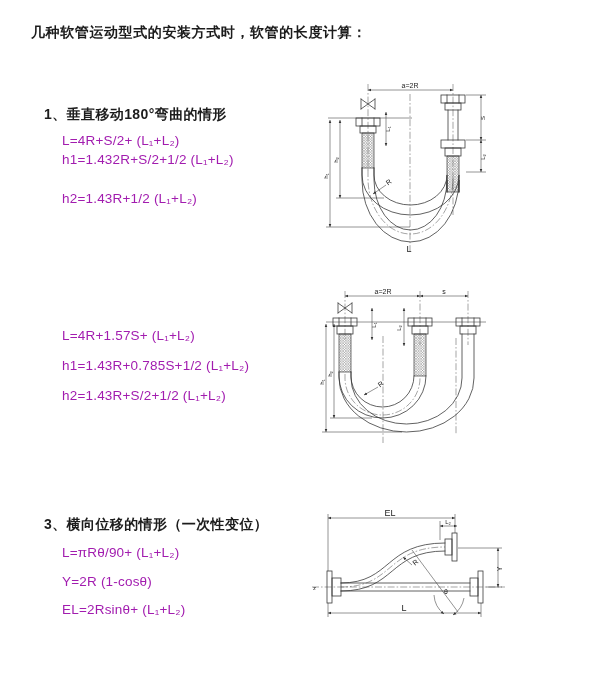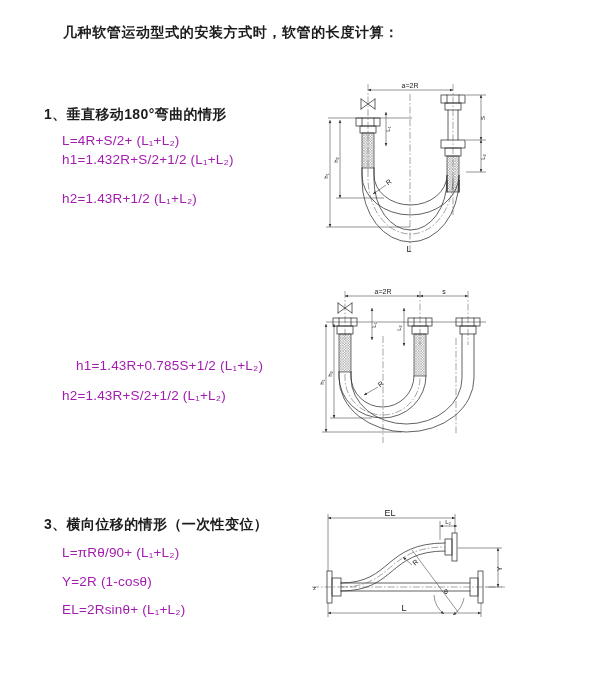--- a/index.html
+++ b/index.html
@@ -1,23 +1,23 @@
 <!DOCTYPE html>
 <html><head>
 <meta charset="utf-8">
 <style>
   html,body{margin:0;padding:0;}
   body{width:600px;height:675px;background:#ffffff;position:relative;overflow:hidden;
        font-family:"Liberation Sans","DejaVu Sans",sans-serif;color:#1c1c1c;}
   .page{position:absolute;inset:0;background:#fff;}
-  .title{position:absolute;left:31px;top:24px;font-size:14px;font-weight:700;letter-spacing:.6px;margin-left:32px;}
+  .title{position:absolute;left:31px;top:24px;font-size:14px;font-weight:700;letter-spacing:.6px;}
   .sec-head{position:absolute;font-size:14px;font-weight:700;letter-spacing:.4px;}
   .formula{position:absolute;font-size:13.5px;font-weight:400;letter-spacing:.2px;color:#a21caf;}
   #h1{left:44px;top:106px;} #f11{left:62px;top:133px;} #f12{left:62px;top:152px;} #f13{left:62px;top:191px;}
-  #h2{left:44px;top:300px;} #f21{left:62px;top:328px;} #f22{left:76px;top:358px;} #f23{left:62px;top:388px;}
+  #h2{left:44px;top:300px;} #f21{left:62px;top:328px;} #f22{left:62px;top:358px;} #f23{left:62px;top:388px;}
   #h3{left:44px;top:516px;} #f31{left:62px;top:545px;} #f32{left:62px;top:574px;} #f33{left:62px;top:602px;}
   svg{position:absolute;overflow:visible;}
   #d1{left:322px;top:80px;width:172px;height:176px;}
   #d2{left:320px;top:290px;width:175px;height:156px;}
   #d3{left:308px;top:508px;width:200px;height:115px;}
   .ln{stroke:#3a3a3a;stroke-width:.8;fill:none;stroke-linecap:round;}
   .dim{stroke:#3a3a3a;stroke-width:.55;fill:none;}
   .cl{stroke:#4a4a4a;stroke-width:.5;stroke-dasharray:7 2 1.6 2;fill:none;}
   .lbl{font-size:7px;fill:#1c1c1c;}
   .lbl-s{font-size:6px;fill:#1c1c1c;}
@@ -28,20 +28,21 @@
 
 <div class="page">
 
   <div class="title">几种软管运动型式的安装方式时，软管的长度计算：</div>
 
   <div class="sec-head" id="h1">1、垂直移动180°弯曲的情形</div>
   <div class="formula" id="f11">L=4R+S/2+ (L₁+L₂)</div>
   <div class="formula" id="f12">h1=1.432R+S/2+1/2 (L₁+L₂)</div>
   <div class="formula" id="f13">h2=1.43R+1/2 (L₁+L₂)</div>
 
+  <div class="formula" id="f21">L=4R+1.57S+ (L₁+L₂)</div>
   <div class="formula" id="f22">h1=1.43R+0.785S+1/2 (L₁+L₂)</div>
   <div class="formula" id="f23">h2=1.43R+S/2+1/2 (L₁+L₂)</div>
 
   <div class="sec-head" id="h3">3、横向位移的情形（一次性变位）</div>
   <div class="formula" id="f31">L=πRθ/90+ (L₁+L₂)</div>
   <div class="formula" id="f32">Y=2R (1-cosθ)</div>
   <div class="formula" id="f33">EL=2Rsinθ+ (L₁+L₂)</div>
 
   <svg id="d1" viewBox="322 80 172 176">
     <defs>

